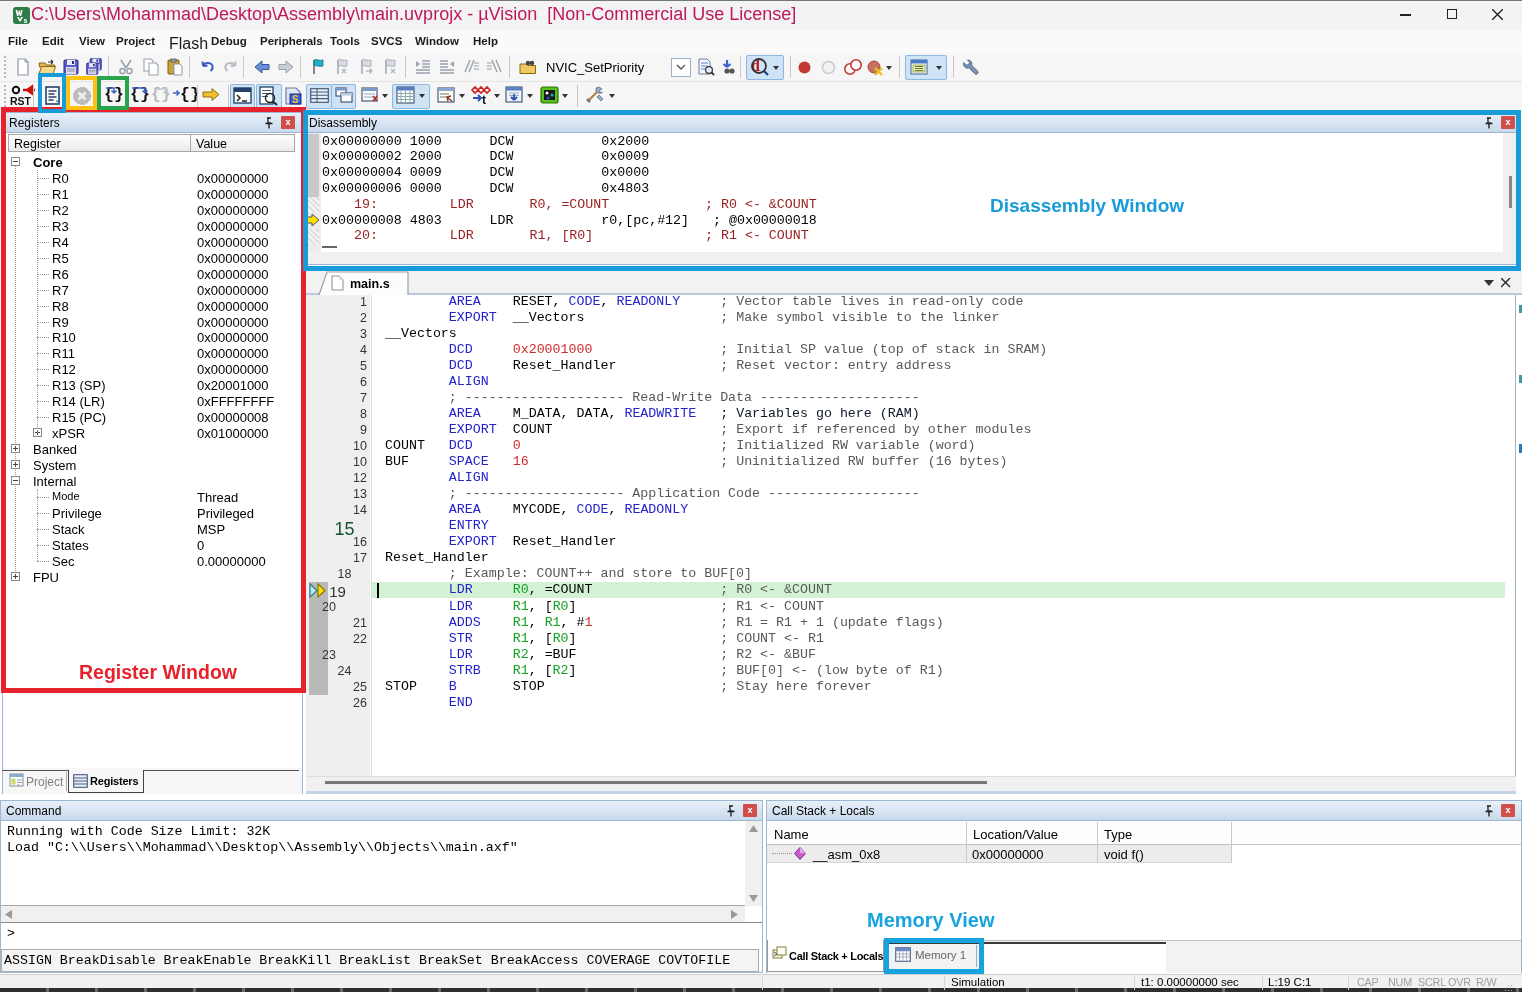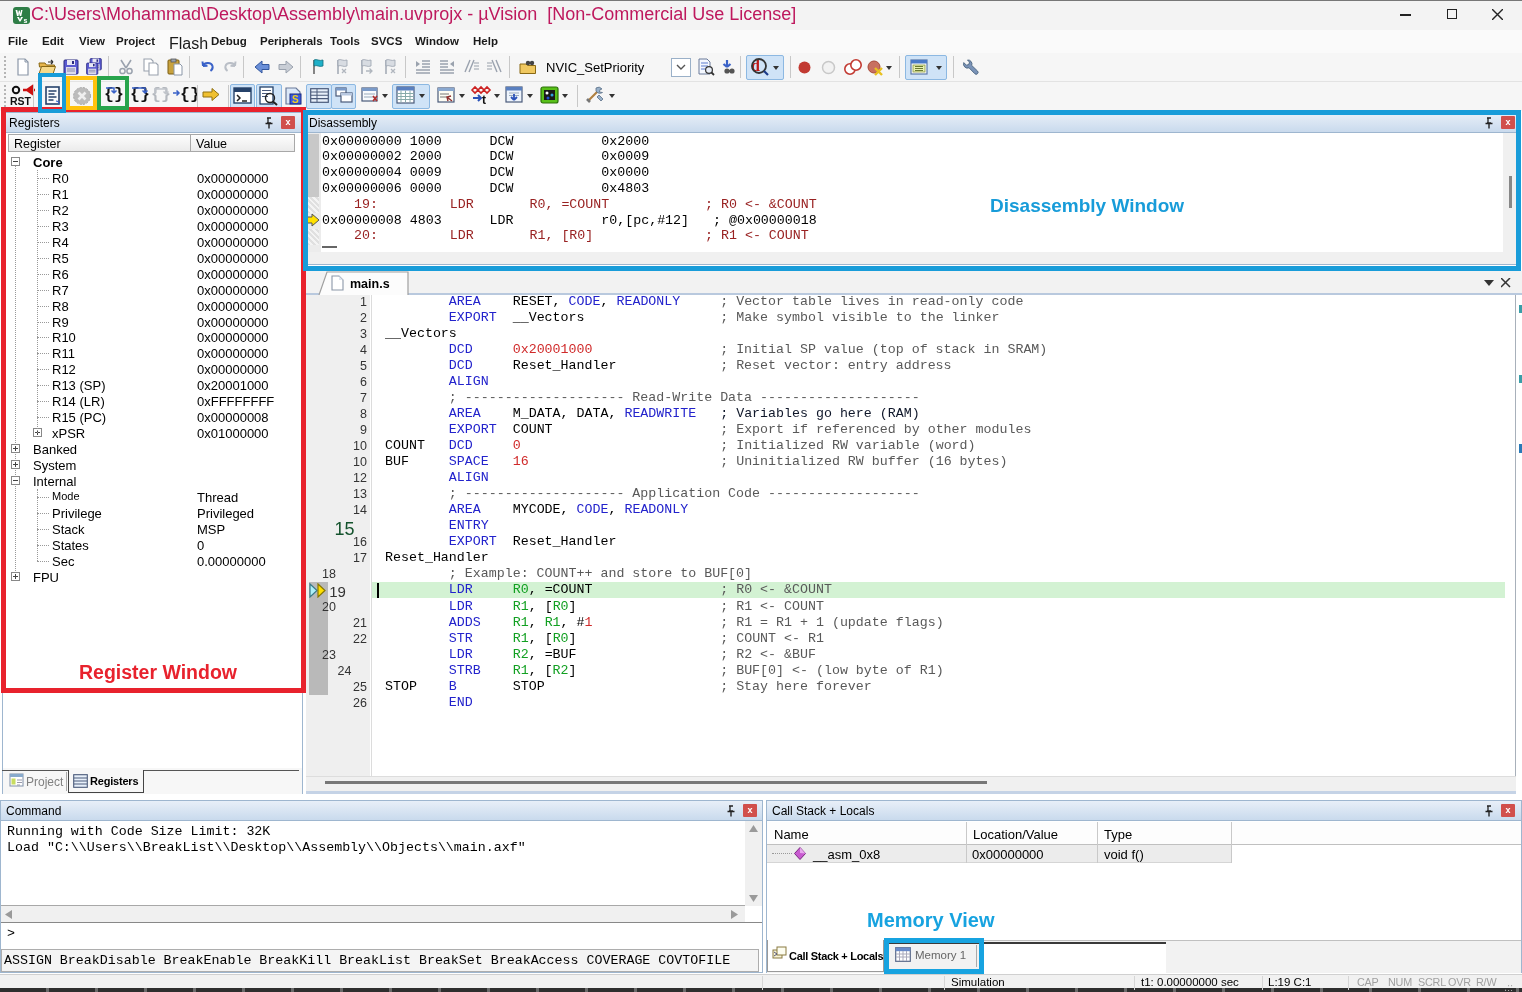--- a/index.html
+++ b/index.html
@@ -515,21 +515,21 @@
 <div class="abs" style="left:322px;top:406.9px;width:45px;text-align:right;font-size:12.5px;color:#333">8</div>
 <div class="abs" style="left:322px;top:422.9px;width:45px;text-align:right;font-size:12.5px;color:#333">9</div>
 <div class="abs" style="left:322px;top:439.0px;width:45px;text-align:right;font-size:12.5px;color:#333">10</div>
 <div class="abs" style="left:322px;top:455.0px;width:45px;text-align:right;font-size:12.5px;color:#333">10</div>
 <div class="abs" style="left:322px;top:471.1px;width:45px;text-align:right;font-size:12.5px;color:#333">12</div>
 <div class="abs" style="left:322px;top:487.1px;width:45px;text-align:right;font-size:12.5px;color:#333">13</div>
 <div class="abs" style="left:322px;top:503.1px;width:45px;text-align:right;font-size:12.5px;color:#333">14</div>
 <div class="abs" style="left:322px;top:519.2px;width:45px;text-align:center;font-size:18px;color:#14532d">15</div>
 <div class="abs" style="left:322px;top:535.2px;width:45px;text-align:right;font-size:12.5px;color:#333">16</div>
 <div class="abs" style="left:322px;top:551.3px;width:45px;text-align:right;font-size:12.5px;color:#333">17</div>
-<div class="abs" style="left:322px;top:567.4px;width:45px;text-align:left;font-size:12.5px;color:#333">18</div>
+<div class="abs" style="left:322px;top:567.4px;width:45px;text-align:center;font-size:12.5px;color:#333">18</div>
 <div class="abs" style="left:315px;top:583.4px;width:45px;text-align:center;font-size:15px;color:#333">19</div>
 <div class="abs" style="left:322px;top:599.5px;width:45px;text-align:left;font-size:12.5px;color:#333">20</div>
 <div class="abs" style="left:322px;top:615.5px;width:45px;text-align:right;font-size:12.5px;color:#333">21</div>
 <div class="abs" style="left:322px;top:631.5px;width:45px;text-align:right;font-size:12.5px;color:#333">22</div>
 <div class="abs" style="left:322px;top:647.6px;width:45px;text-align:left;font-size:12.5px;color:#333">23</div>
 <div class="abs" style="left:322px;top:663.7px;width:45px;text-align:center;font-size:12.5px;color:#333">24</div>
 <div class="abs" style="left:322px;top:679.7px;width:45px;text-align:right;font-size:12.5px;color:#333">25</div>
 <div class="abs" style="left:322px;top:695.8px;width:45px;text-align:right;font-size:12.5px;color:#333">26</div>
 <svg class="abs" style="left:309px;top:582.9px" width="20" height="15">
     <path d="M1 1 L8 7.5 L1 14 z" fill="#aef0f8" stroke="#3a7a88" stroke-width="1.2"></path>
@@ -569,21 +569,21 @@
 <div class="abs cap" style="left:1px;top:801px;width:761px;height:20px">
     <span style="position:absolute;left:5px;top:3px">Command</span>
   </div>
 <svg class="abs" style="left:726px;top:805px" width="10" height="12">
     <path d="M3 1 h4 M4 1 v5 M3 6 h4 M1.5 6.5 h7" stroke="#222" stroke-width="1.3" fill="none"></path>
     <path d="M5 7 v4.5" stroke="#222" stroke-width="1.4"></path>
   </svg>
 <div class="abs capx" style="left:743px;top:804px">x</div>
 <div class="abs" style="left:1px;top:821px;width:761px;height:85px;background:#fff;border-bottom:1px solid #a8a8a8"></div>
 <div class="abs mono" style="left:7px;top:824px;font-size:13.3px;color:#000">Running with Code Size Limit: 32K</div>
-<div class="abs mono" style="left:7px;top:840px;font-size:13.3px;color:#000">Load "C:\\Users\\BreakList\\Desktop\\Assembly\\Objects\\main.axf"</div>
+<div class="abs mono" style="left:7px;top:840px;font-size:13.3px;color:#000">Load "C:\\Users\\Mohammad\\Desktop\\Assembly\\Objects\\main.axf"</div>
 <div class="abs" style="left:745px;top:821px;width:17px;height:85px;background:#f0f0f0"></div>
 <svg class="abs" style="left:749px;top:825px" width="9" height="8">
     <path d="M4.5 0 L9 7 H0 z" fill="#9a9a9a"></path>
   </svg>
 <svg class="abs" style="left:749px;top:894px" width="9" height="8">
     <path d="M4.5 8 L9 1 H0 z" fill="#9a9a9a"></path>
   </svg>
 <div class="abs" style="left:1px;top:906px;width:744px;height:16px;background:#f0f0f0"></div>
 <svg class="abs" style="left:5px;top:910px" width="8" height="9">
     <path d="M0 4.5 L7 0 V9 z" fill="#9a9a9a"></path>

